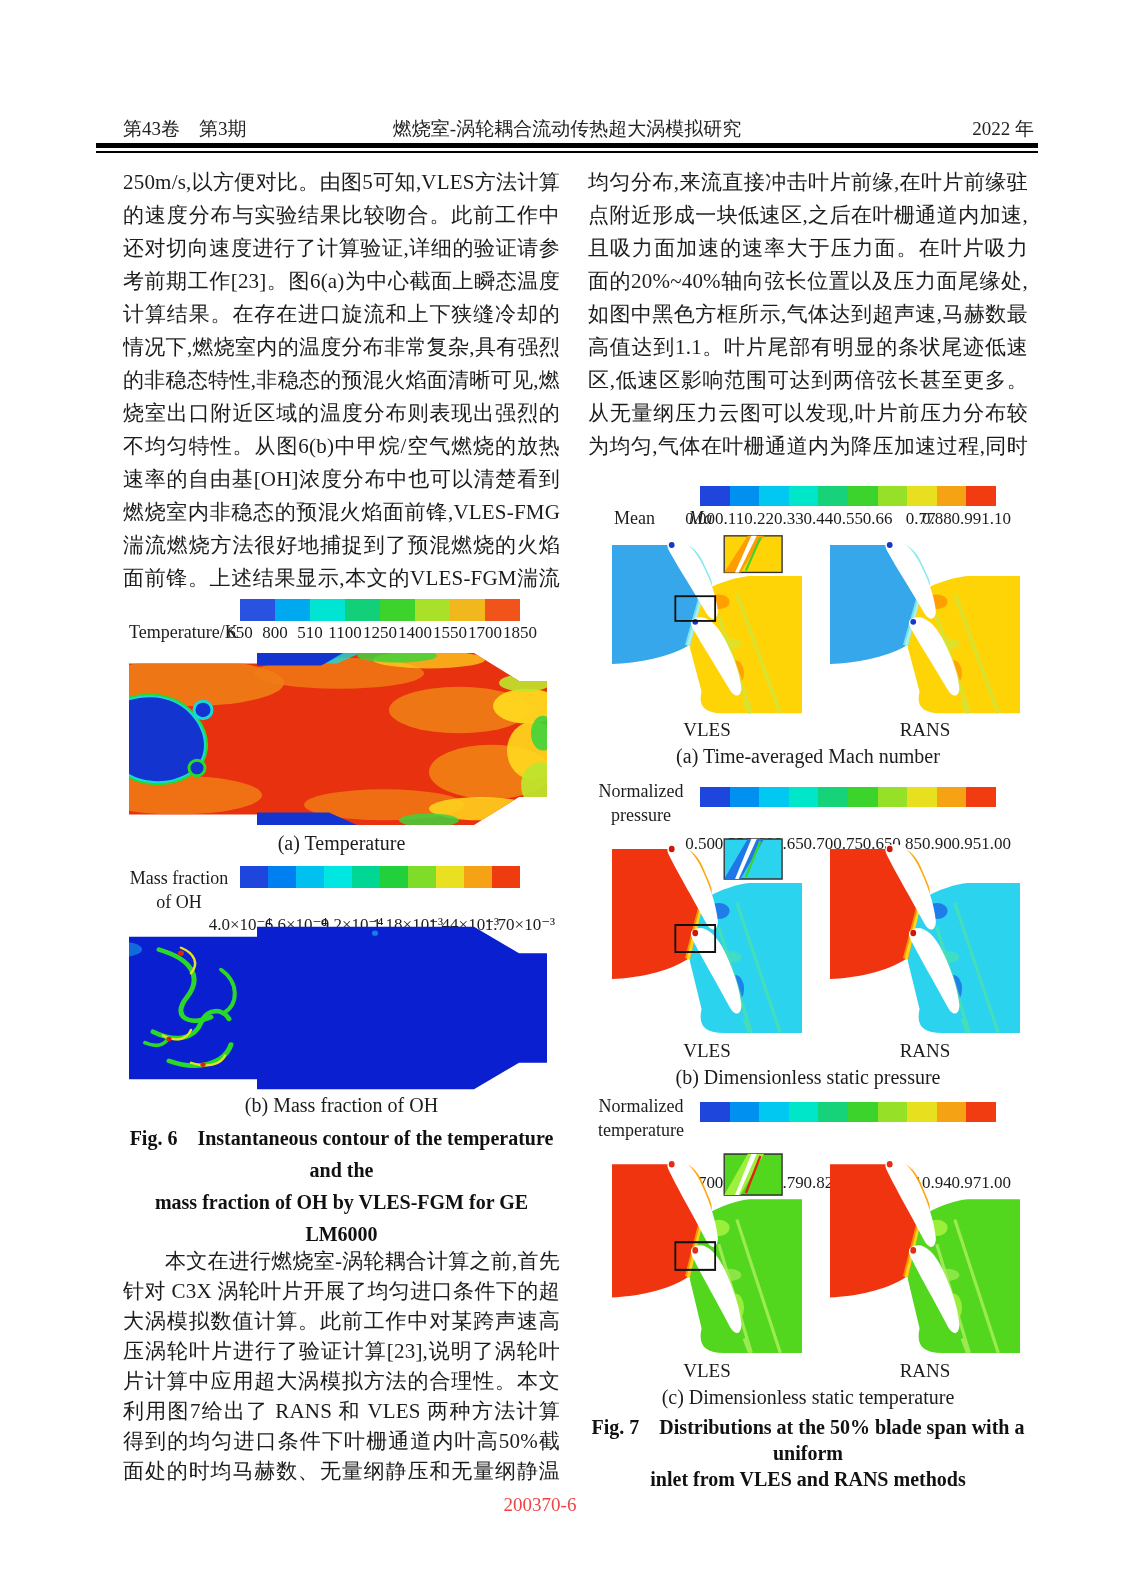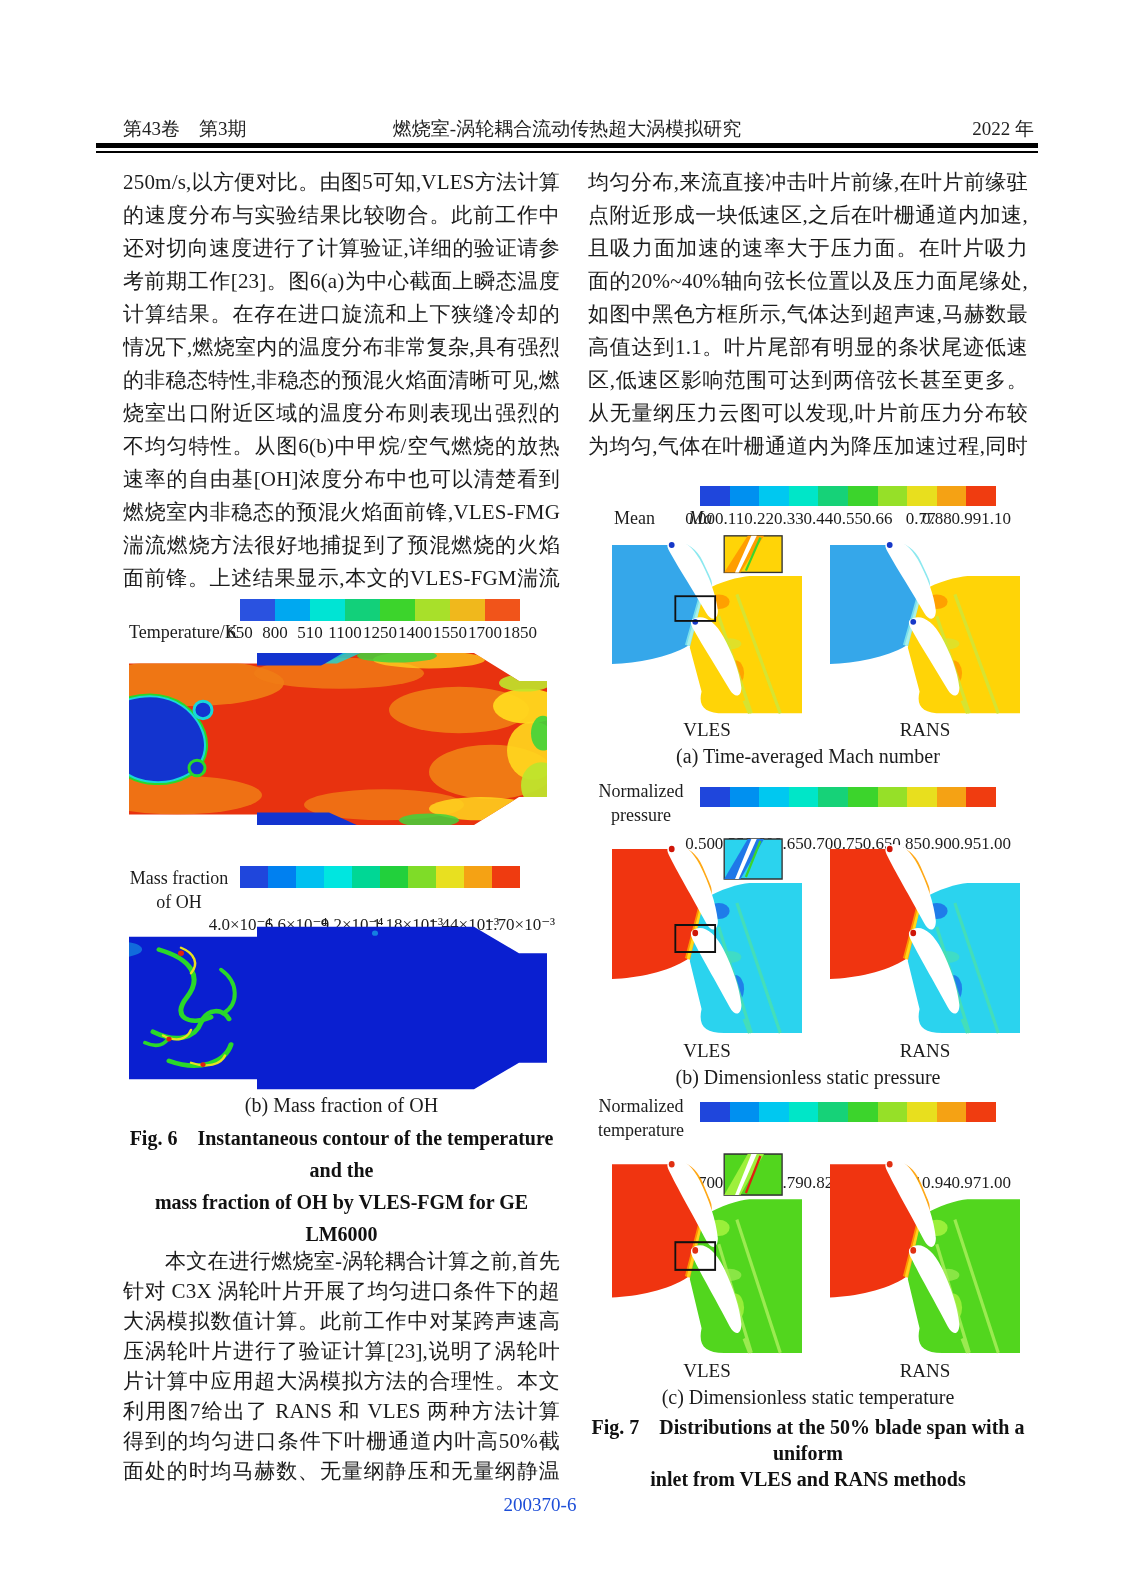--- a/index.html
+++ b/index.html
@@ -25,21 +25,21 @@
   .tcenter{text-align:center;}
   
   .subcap{font-size:20px;text-align:center;color:#1c1c1c;}
   .figcap{font-size:20px;font-weight:bold;text-align:center;color:#111;}
   .sechead{font-size:22px;font-weight:bold;color:#111;white-space:nowrap;}
   .mlabel{font-size:19px;text-align:center;color:#1c1c1c;}
   
   .panelwrap{position:absolute;}
   .panelwrap svg{display:block;width:100%;height:100%;}
   .figbox svg{display:block;width:100%;height:100%;}
-  .ftr{font-size:19px;text-align:center;color:#1d4ed8;}
+  .ftr{font-size:19px;text-align:center;color:#ef4444;}
 </style>
 </head>
 <body>
 
 <div class="page">
 
   <div class="abs hdr" style="left:123px;top:116px;">第43卷　第3期</div>
   <div class="abs hdr tcenter" style="left:300px;top:116px;width:534px;">燃烧室-涡轮耦合流动传热超大涡模拟研究</div>
   <div class="abs hdr" style="right:100px;top:116px;">2022 年</div>
   <div class="abs rule-thick" style="left:96px;top:143px;width:942px;"></div>
@@ -99,20 +99,21 @@
     <path d="M214,3 L232,3 L208,14 L196,14 Z" fill="#18d8d8" opacity=".8"></path>
     <path d="M0,52 C28,44 52,52 66,72 C80,92 78,116 58,128 C38,140 12,136 0,128 Z" fill="none"></path>
     <path d="M0,52 C28,44 52,52 66,72 C80,92 78,116 58,128 C38,140 12,136 0,128 Z" fill="none" stroke="#2ad82a" stroke-width="8"></path>
     <path d="M0,52 C28,44 52,52 66,72 C80,92 78,116 58,128 C38,140 12,136 0,128 Z" fill="none" stroke="#18d8d8" stroke-width="4"></path>
     <path d="M0,52 C28,44 52,52 66,72 C80,92 78,116 58,128 C38,140 12,136 0,128 Z" fill="#1334cf"></path>
     <circle cx="74" cy="62" r="9" fill="#1334cf" stroke="#18d8d8" stroke-width="3"></circle>
     <circle cx="68" cy="122" r="8" fill="#1334cf" stroke="#2ad82a" stroke-width="3"></circle>
   </g>
         </svg>
       </div>
+    <div class="abs subcap" style="left:0;top:832px;width:437px;">(a) Temperature</div>
 
     <div class="abs bar-label tcenter" style="left:0px;top:868px;width:112px;">Mass fraction</div>
     <div class="abs bar-label tcenter" style="left:0px;top:892px;width:112px;">of OH</div>
     <div class="abs cbar" style="left:117px;top:866px;width:280px;height:22px;">
         <div class="seg" style="background: rgb(31, 70, 220);"></div>
         <div class="seg" style="background: rgb(0, 128, 240);"></div>
         <div class="seg" style="background: rgb(0, 192, 240);"></div>
         <div class="seg" style="background: rgb(0, 230, 224);"></div>
         <div class="seg" style="background: rgb(0, 215, 149);"></div>
         <div class="seg" style="background: rgb(34, 208, 60);"></div>

